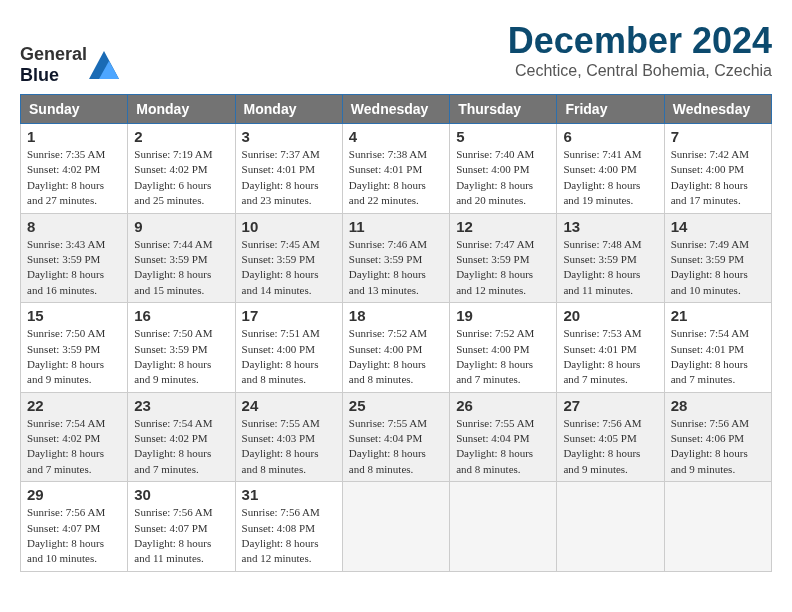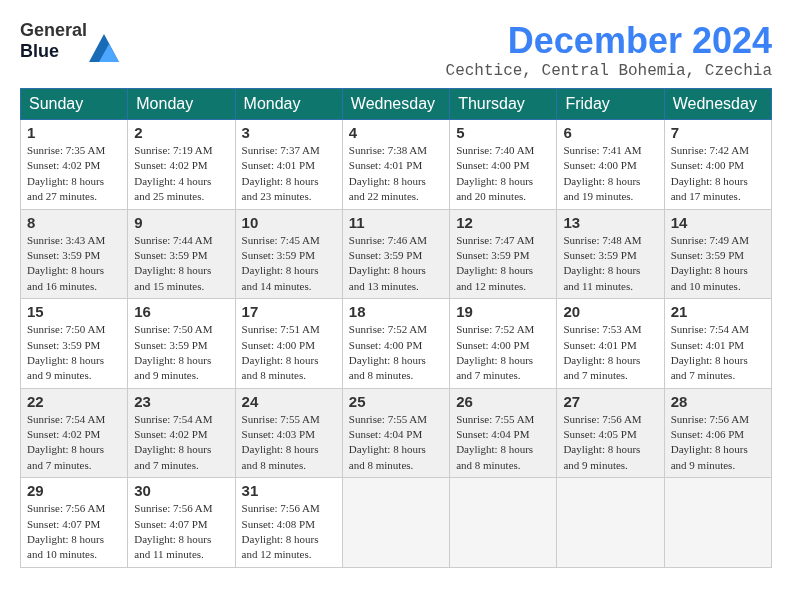--- a/index.html
+++ b/index.html
@@ -11,21 +11,22 @@
       padding: 20px;
     }
     .header-top {
       display: flex;
       align-items: flex-start;
       justify-content: space-between;
       margin-bottom: 4px;
     }
     .logo {
       display: flex;
-      align-items: flex-end;
+      align-items: center;
+      margin-top: 24px;
     }
     .logo-text-general {
       font-size: 18px;
       font-weight: bold;
       color: #333;
     }
     .logo-text-blue {
       font-size: 18px;
       font-weight: bold;
       color: #0f172a;
@@ -34,39 +35,38 @@
       width: 30px;
       height: 28px;
       margin-left: 2px;
     }
     .title-section {
       text-align: right;
     }
     .month-title {
       font-size: 36px;
       font-weight: bold;
-      color: #3b82f6;
+      color: #0c4a6e;
     }
     .location-title {
       font-size: 16px;
       color: #555;
-      font-family: Liberation Mono, monospace;
     }
     .calendar-table {
       width: 100%;
       border-collapse: collapse;
       margin-top: 8px;
     }
     .calendar-table th {
-      background-color: #0f766e;
+      background-color: #737373;
       color: white;
       text-align: left;
       padding: 6px 8px;
-      font-size: 16px;
-      font-weight: normal;
+      font-size: 14px;
+      font-weight: bold;
       border: 1px solid #2c6fad;
     }
     .calendar-table td {
       border: 1px solid #ccc;
       vertical-align: top;
       padding: 4px 6px;
       width: calc(100% / 7);
       min-height: 80px;
       font-size: 11px;
       color: #333;
@@ -124,21 +124,21 @@
     </tr>
   </thead>
   <tbody id="calendar-body">
   <tr>
         <td>
           <span class="day-number">1</span>
           <div class="day-info"><span>Sunrise: 7:35 AM</span><br><span>Sunset: 4:02 PM</span><br><span>Daylight: 8 hours and 27 minutes.</span></div>
         </td>
         <td>
           <span class="day-number">2</span>
-          <div class="day-info"><span>Sunrise: 7:19 AM</span><br><span>Sunset: 4:02 PM</span><br><span>Daylight: 4 hours and 25 minutes.</span></div>
+          <div class="day-info"><span>Sunrise: 7:19 AM</span><br><span>Sunset: 4:02 PM</span><br><span>Daylight: 6 hours and 25 minutes.</span></div>
         </td>
         <td>
           <span class="day-number">3</span>
           <div class="day-info"><span>Sunrise: 7:37 AM</span><br><span>Sunset: 4:01 PM</span><br><span>Daylight: 8 hours and 23 minutes.</span></div>
         </td>
         <td>
           <span class="day-number">4</span>
           <div class="day-info"><span>Sunrise: 7:38 AM</span><br><span>Sunset: 4:01 PM</span><br><span>Daylight: 8 hours and 22 minutes.</span></div>
         </td>
         <td>

